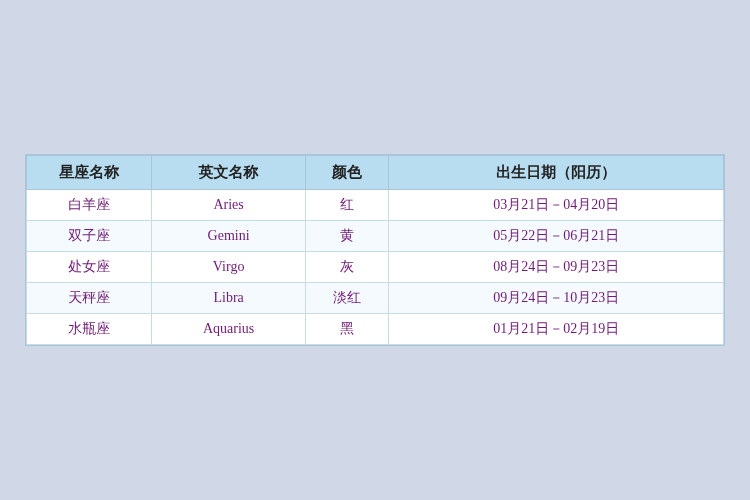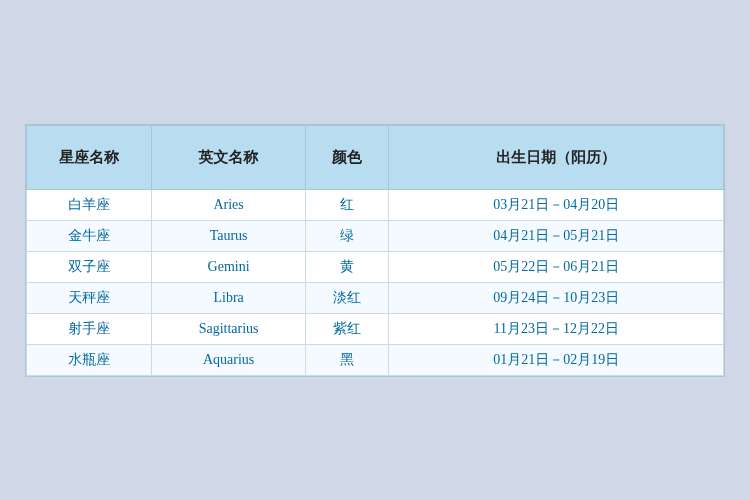--- a/index.html
+++ b/index.html
@@ -25,40 +25,40 @@
       width: 100%;
       border-collapse: collapse;
     }
 
     thead tr {
       background: #b8ddf0;
     }
 
     thead th {
       border: 1px solid #aac4d8;
-      padding: 22px 8px;
+      padding: 7px 8px;
       text-align: center;
       font-weight: bold;
       color: #222;
       font-size: 15px;
     }
 
     tbody tr {
       background: #fff;
     }
 
     tbody tr:nth-child(even) {
       background: #f4faff;
     }
 
     tbody td {
       border: 1px solid #c8dce8;
       padding: 6px 8px;
       text-align: center;
-      color: #0369a1;
+      color: #701a75;
       font-size: 14px;
     }
 
     .col-chinese { width: 18%; }
     .col-english { width: 22%; }
     .col-color   { width: 12%; }
     .col-date    { width: 48%; font-family: Liberation Serif, serif; }
   </style>
 </head>
 <body>
@@ -74,42 +74,36 @@
       </tr>
     </thead>
     <tbody id="table-body">
     <tr>
           <td>白羊座</td>
           <td>Aries</td>
           <td>红</td>
           <td>03月21日－04月20日</td>
         </tr>
         <tr>
-          <td>金牛座</td>
-          <td>Taurus</td>
-          <td>绿</td>
-          <td>04月21日－05月21日</td>
-        </tr>
-        <tr>
           <td>双子座</td>
           <td>Gemini</td>
           <td>黄</td>
           <td>05月22日－06月21日</td>
         </tr>
         <tr>
+          <td>处女座</td>
+          <td>Virgo</td>
+          <td>灰</td>
+          <td>08月24日－09月23日</td>
+        </tr>
+        <tr>
           <td>天秤座</td>
           <td>Libra</td>
           <td>淡红</td>
           <td>09月24日－10月23日</td>
-        </tr>
-        <tr>
-          <td>射手座</td>
-          <td>Sagittarius</td>
-          <td>紫红</td>
-          <td>11月23日－12月22日</td>
         </tr>
         <tr>
           <td>水瓶座</td>
           <td>Aquarius</td>
           <td>黑</td>
           <td>01月21日－02月19日</td>
         </tr>
       </tbody>
   </table>
 </div>

